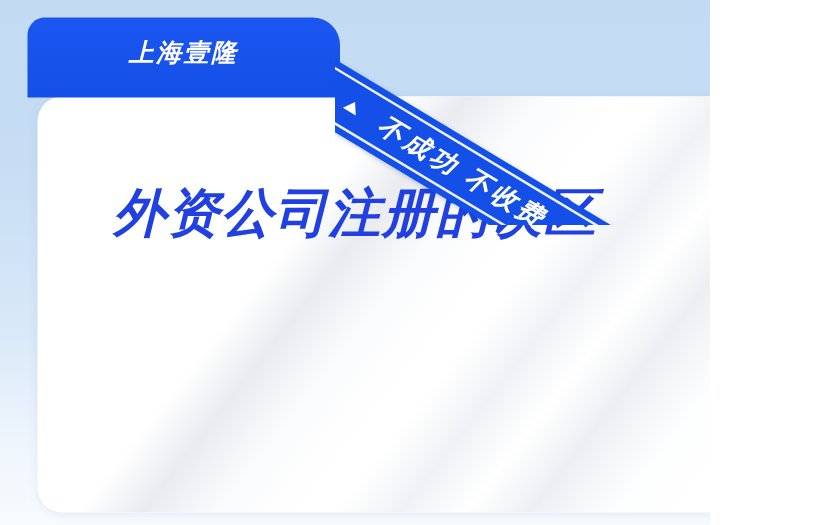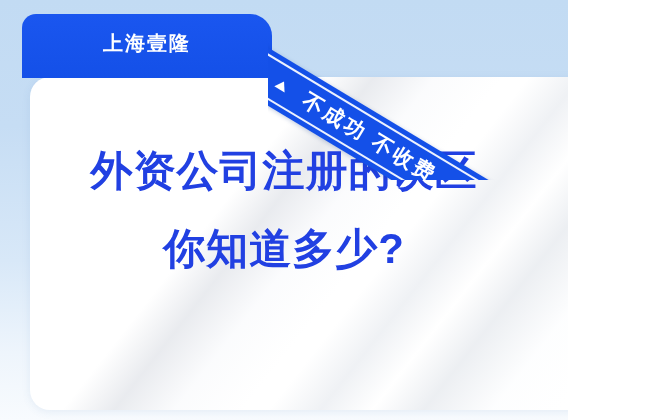--- a/index.html
+++ b/index.html
@@ -10,20 +10,21 @@
   body {
     font-family: "Liberation Sans", "DejaVu Sans", sans-serif;
   }
 
   .poster {
     position: relative;
     width: 568px;
     height: 420px;
     overflow: hidden;
     background: linear-gradient(180deg, #c2dbf3 0%, #c6ddf4 30%, #d8e8f8 62%, #eef5fc 84%, #f8fbfe 100%);
+    font-style: italic;
   }
 
   
   .card {
     position: absolute;
     left: 30px;
     top: 77px;
     width: 600px;
     height: 333px;
     border-radius: 20px;
@@ -198,17 +199,16 @@
 
   <div class="ribbon-wrap">
     <div class="ribbon">
       <span class="ribbon-marker"></span>
       <span class="ribbon-text">不成功 不收费</span>
     </div>
   </div>
 
   <div class="headline">
     <div class="headline-line line1">外资公司注册的误区</div>
-    <div class="headline-line line2">你知道多少?</div>
   </div>
 
 
 </div>
 
 </body></html>

